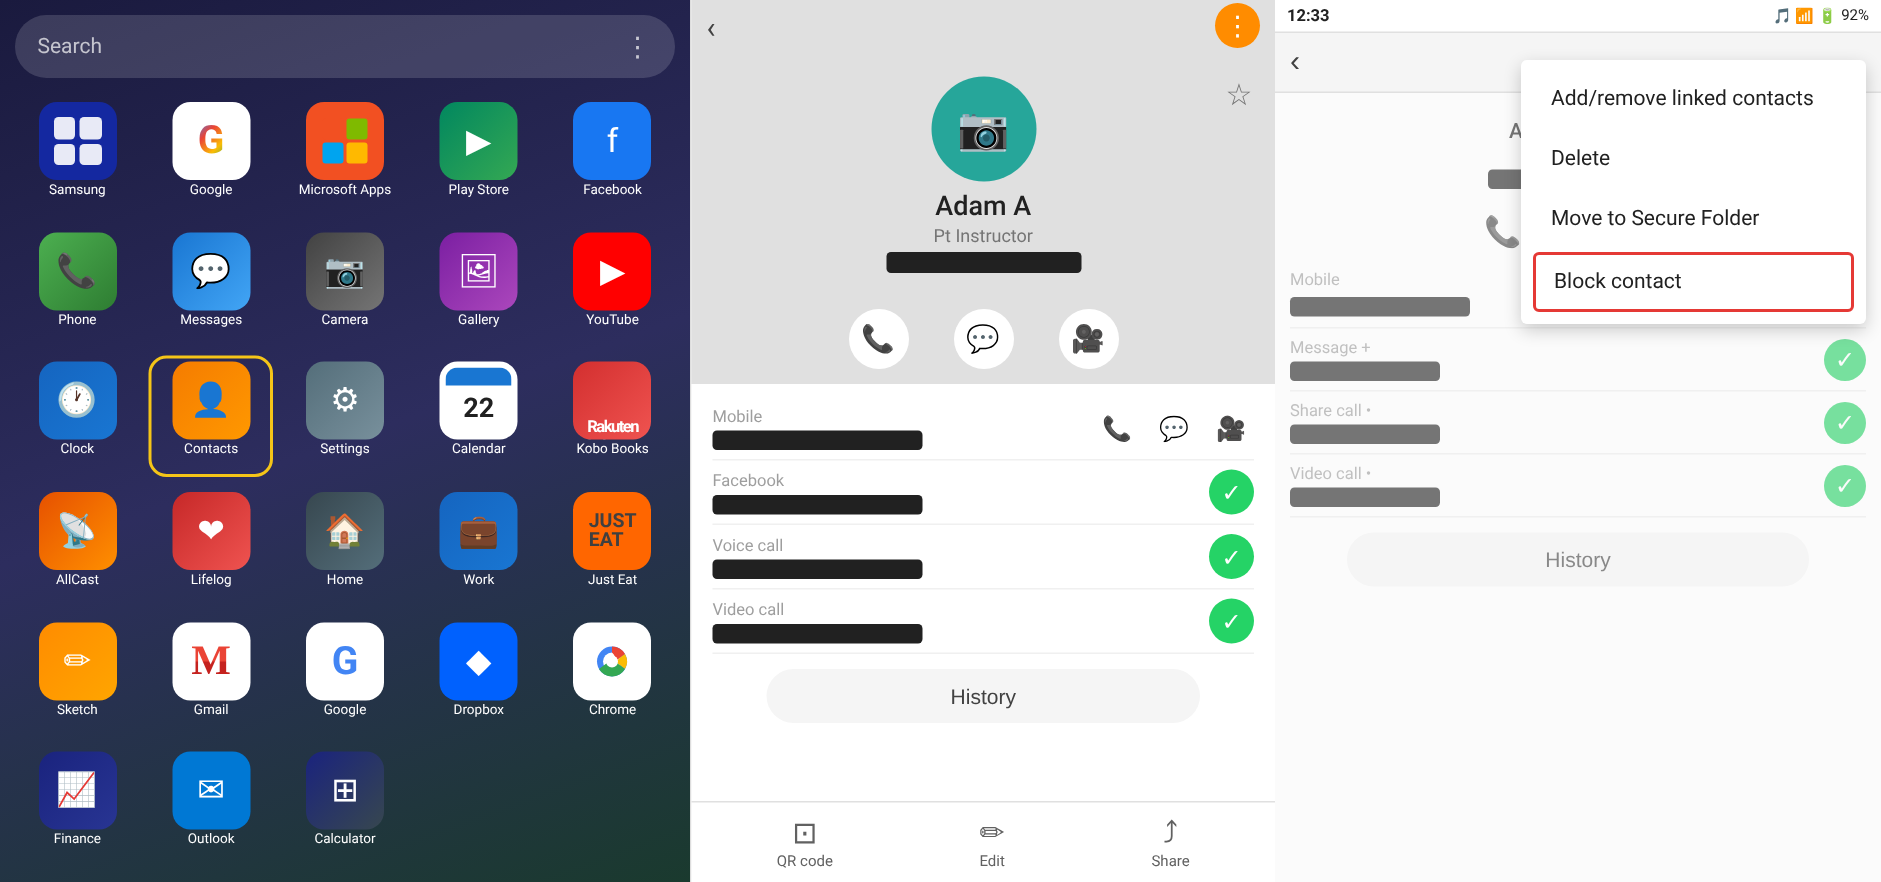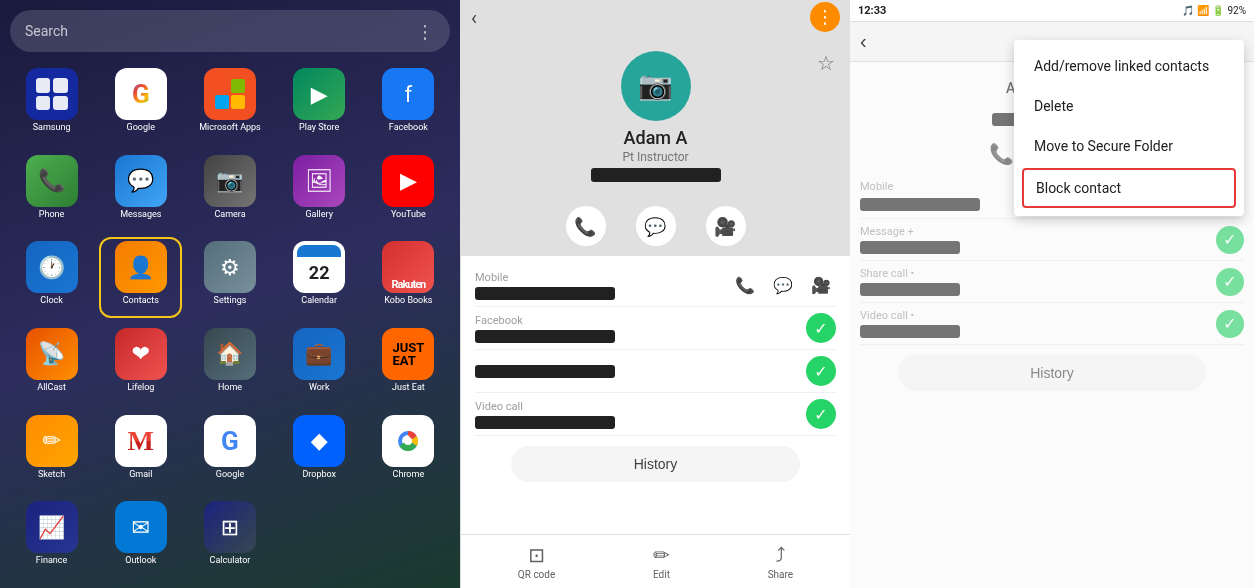--- a/index.html
+++ b/index.html
@@ -497,21 +497,21 @@
       <div class="app-icon-wrapper">
         <div class="app-icon bg-home">🏠</div>
         <div class="app-label">Home</div>
       </div>
       <div class="app-icon-wrapper">
         <div class="app-icon bg-work">💼</div>
         <div class="app-label">Work</div>
       </div>
       <div class="app-icon-wrapper">
         <div class="app-icon bg-justeat">
-          <span style="font-size:13px;font-weight:bold;color:#000000;line-height:1;">JUST<br>EAT</span>
+          <span style="font-size:13px;font-weight:bold;color:#404040;line-height:1;">JUST<br>EAT</span>
         </div>
         <div class="app-label">Just Eat</div>
       </div>
       <div class="app-icon-wrapper">
         <div class="app-icon bg-sketch">✏</div>
         <div class="app-label">Sketch</div>
       </div>
       <div class="app-icon-wrapper">
         <div class="app-icon bg-gmail">
           <span class="gmail-m">M</span>
@@ -588,20 +588,21 @@
     </div>
     <div class="field-row">
       <div class="field-row-left">
         <div class="field-label">Facebook</div>
         <div class="field-value-redacted"></div>
       </div>
       <div class="whatsapp-icon">✓</div>
     </div>
     <div class="field-row">
       <div class="field-row-left">
+        <div class="field-label">Voice call</div>
         <div class="field-value-redacted"></div>
       </div>
       <div class="whatsapp-icon">✓</div>
     </div>
     <div class="field-row">
       <div class="field-row-left">
         <div class="field-label">Video call</div>
         <div class="field-value-redacted"></div>
       </div>
       <div class="whatsapp-icon">✓</div>

